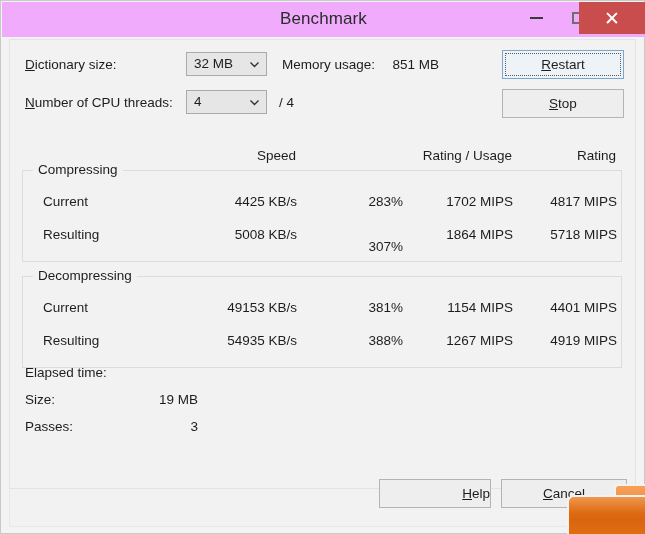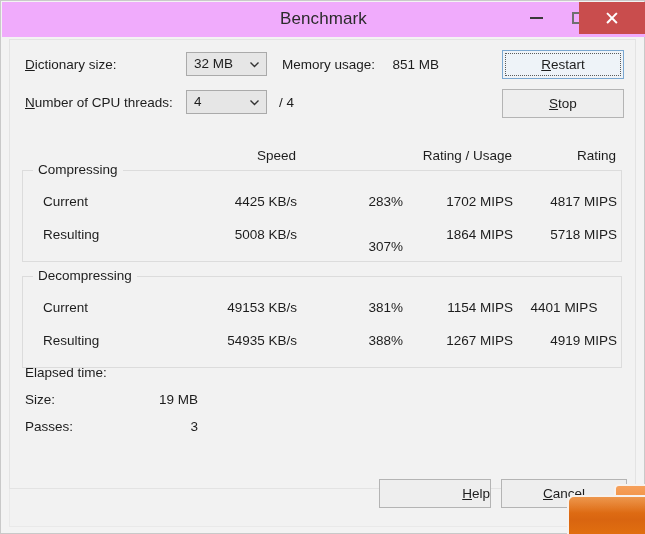--- a/index.html
+++ b/index.html
@@ -281,21 +281,21 @@
     </div>
 
     <div class="group" style="left:12px; top:236px; width:600px; height:92px;">
       <span class="gtitle">Decompressing</span>
 
       <div>
         <div class="lbl" style="left:20px; top:23px;">Current</div>
         <div class="val" style="left:164px; top:23px; width:110px;">49153 KB/s</div>
         <div class="val" style="left:284px; top:23px; width:96px;">381%</div>
         <div class="val" style="left:384px; top:23px; width:106px;">1154 MIPS</div>
-        <div class="val" style="left:488px; top:23px; width:106px;text-align:center;">4401 MIPS</div>
+        <div class="val" style="left:488px; top:23px; width:106px;">4401 MIPS</div>
       </div>
 
       <div>
         <div class="lbl" style="left:20px; top:56px;">Resulting</div>
         <div class="val" style="left:164px; top:56px; width:110px;">54935 KB/s</div>
         <div class="val" style="left:284px; top:56px; width:96px;">388%</div>
         <div class="val" style="left:384px; top:56px; width:106px;">1267 MIPS</div>
         <div class="val" style="left:488px; top:56px; width:106px;">4919 MIPS</div>
       </div>
     </div>

